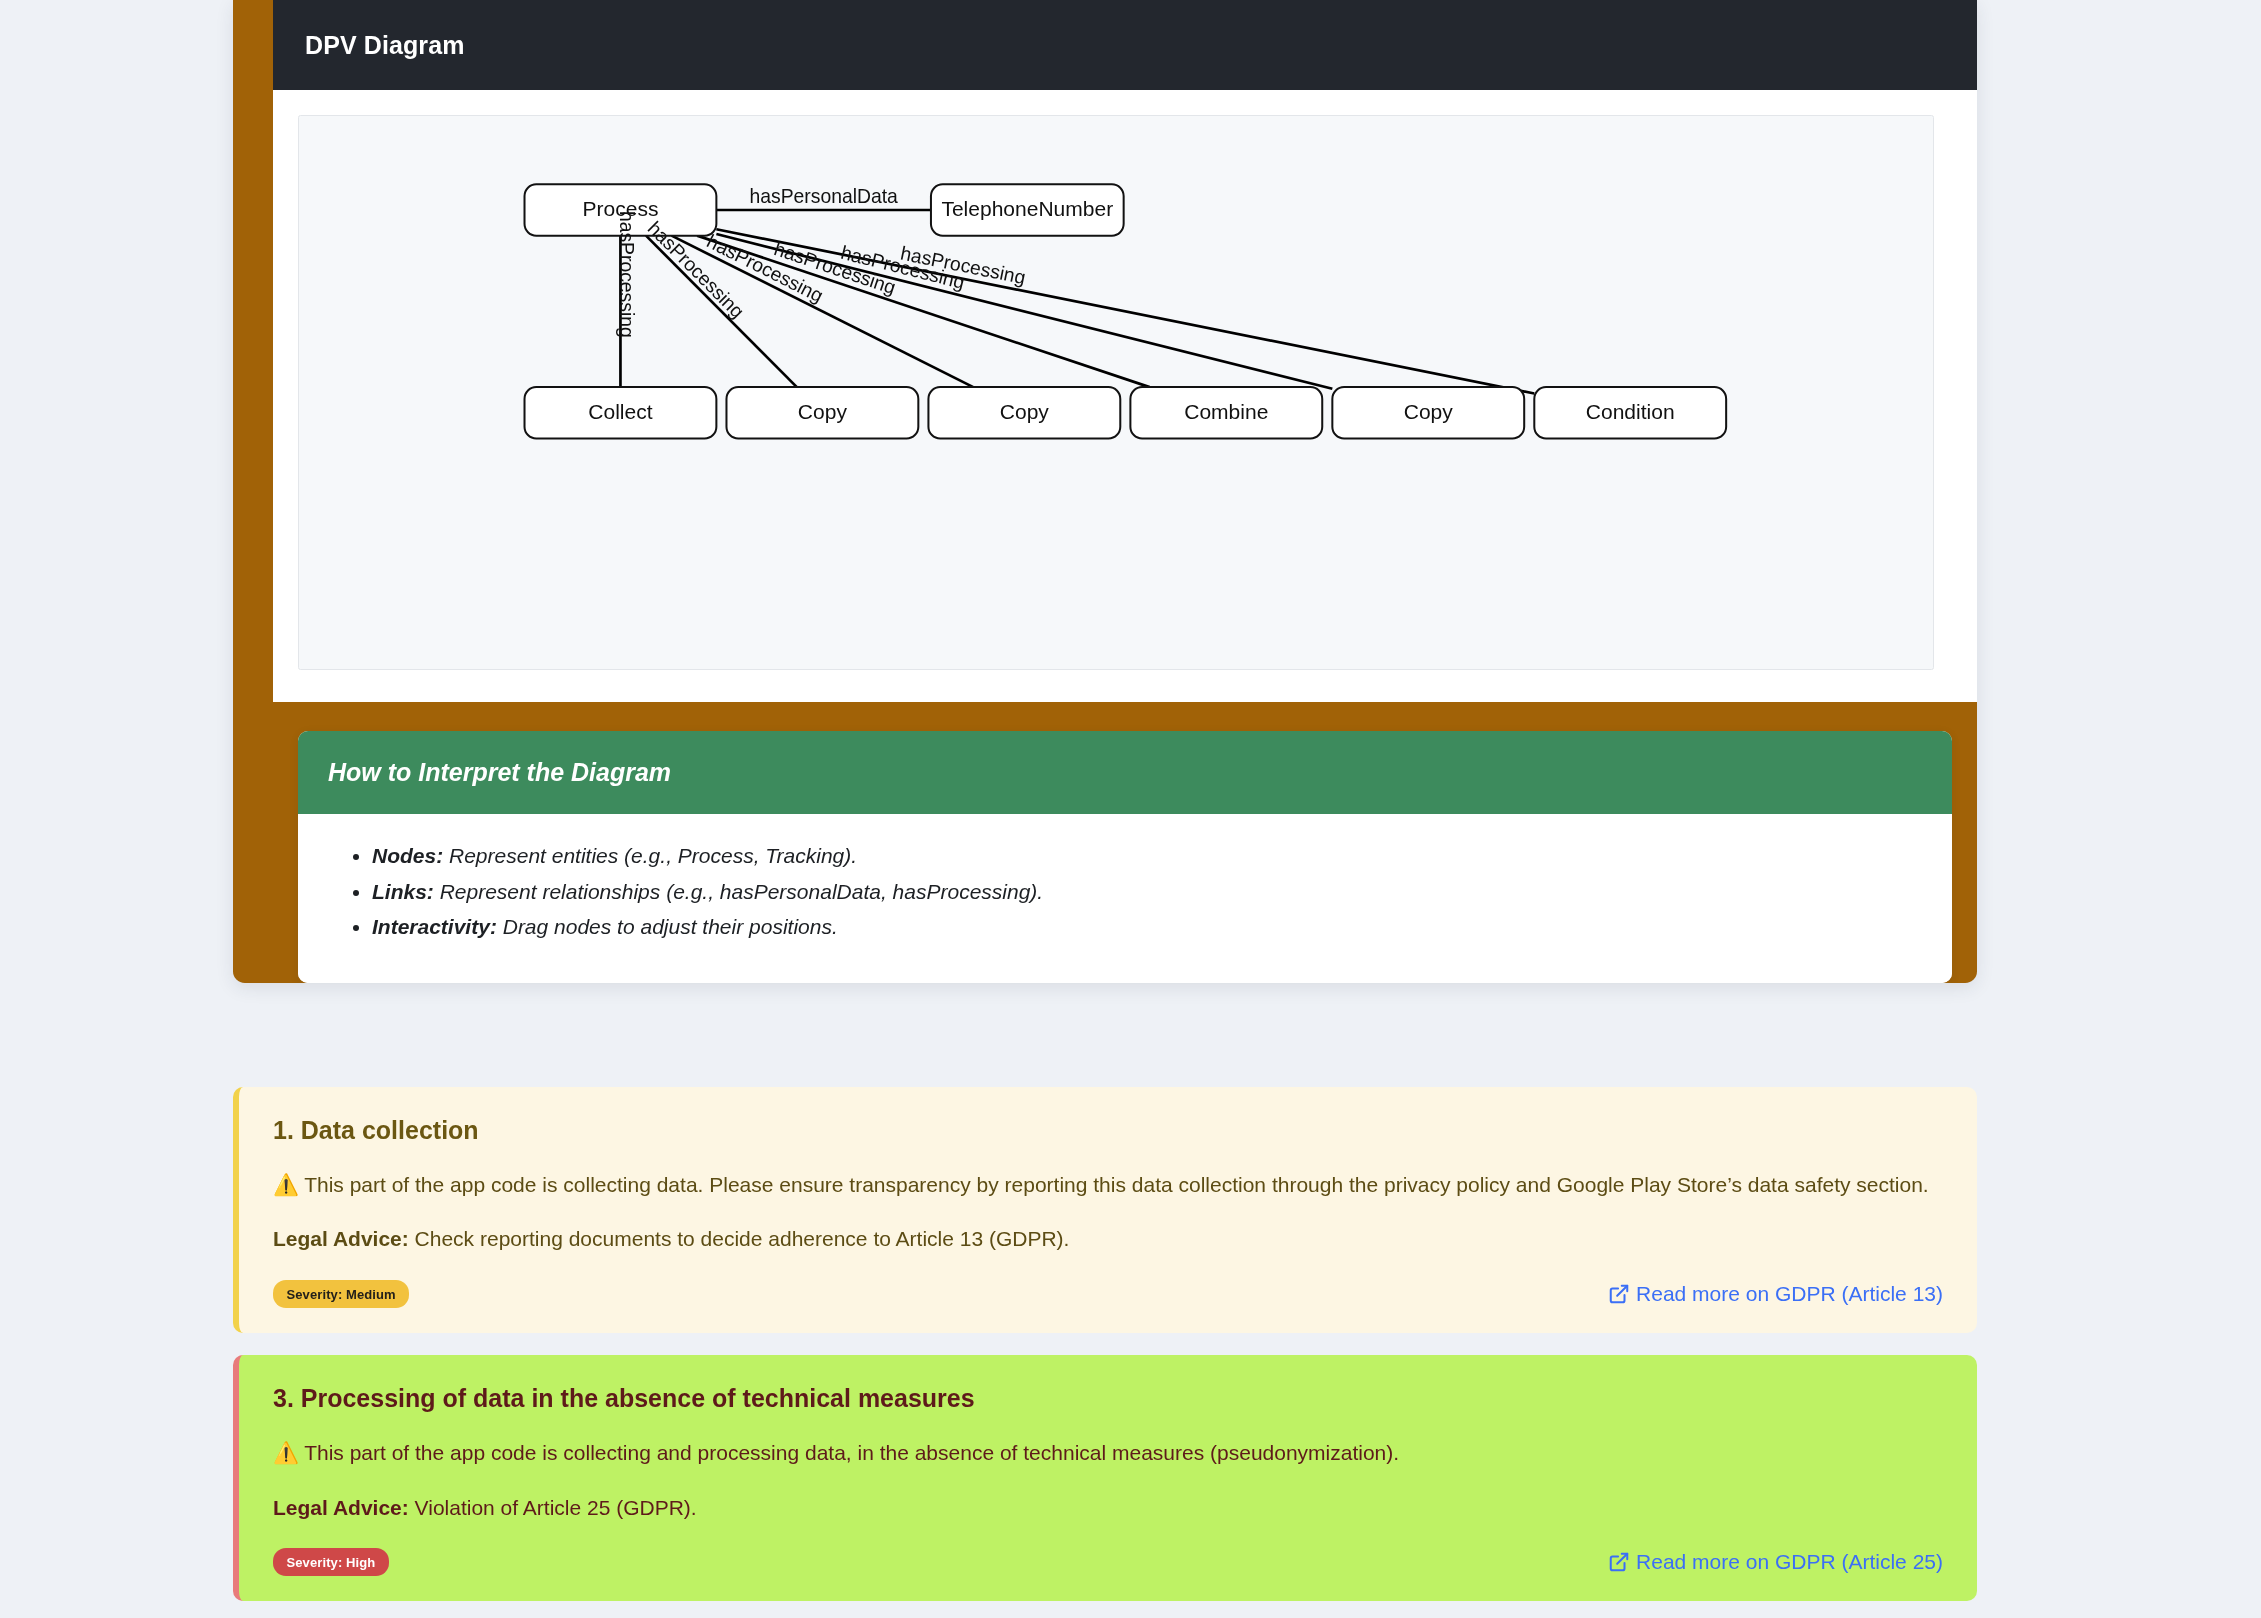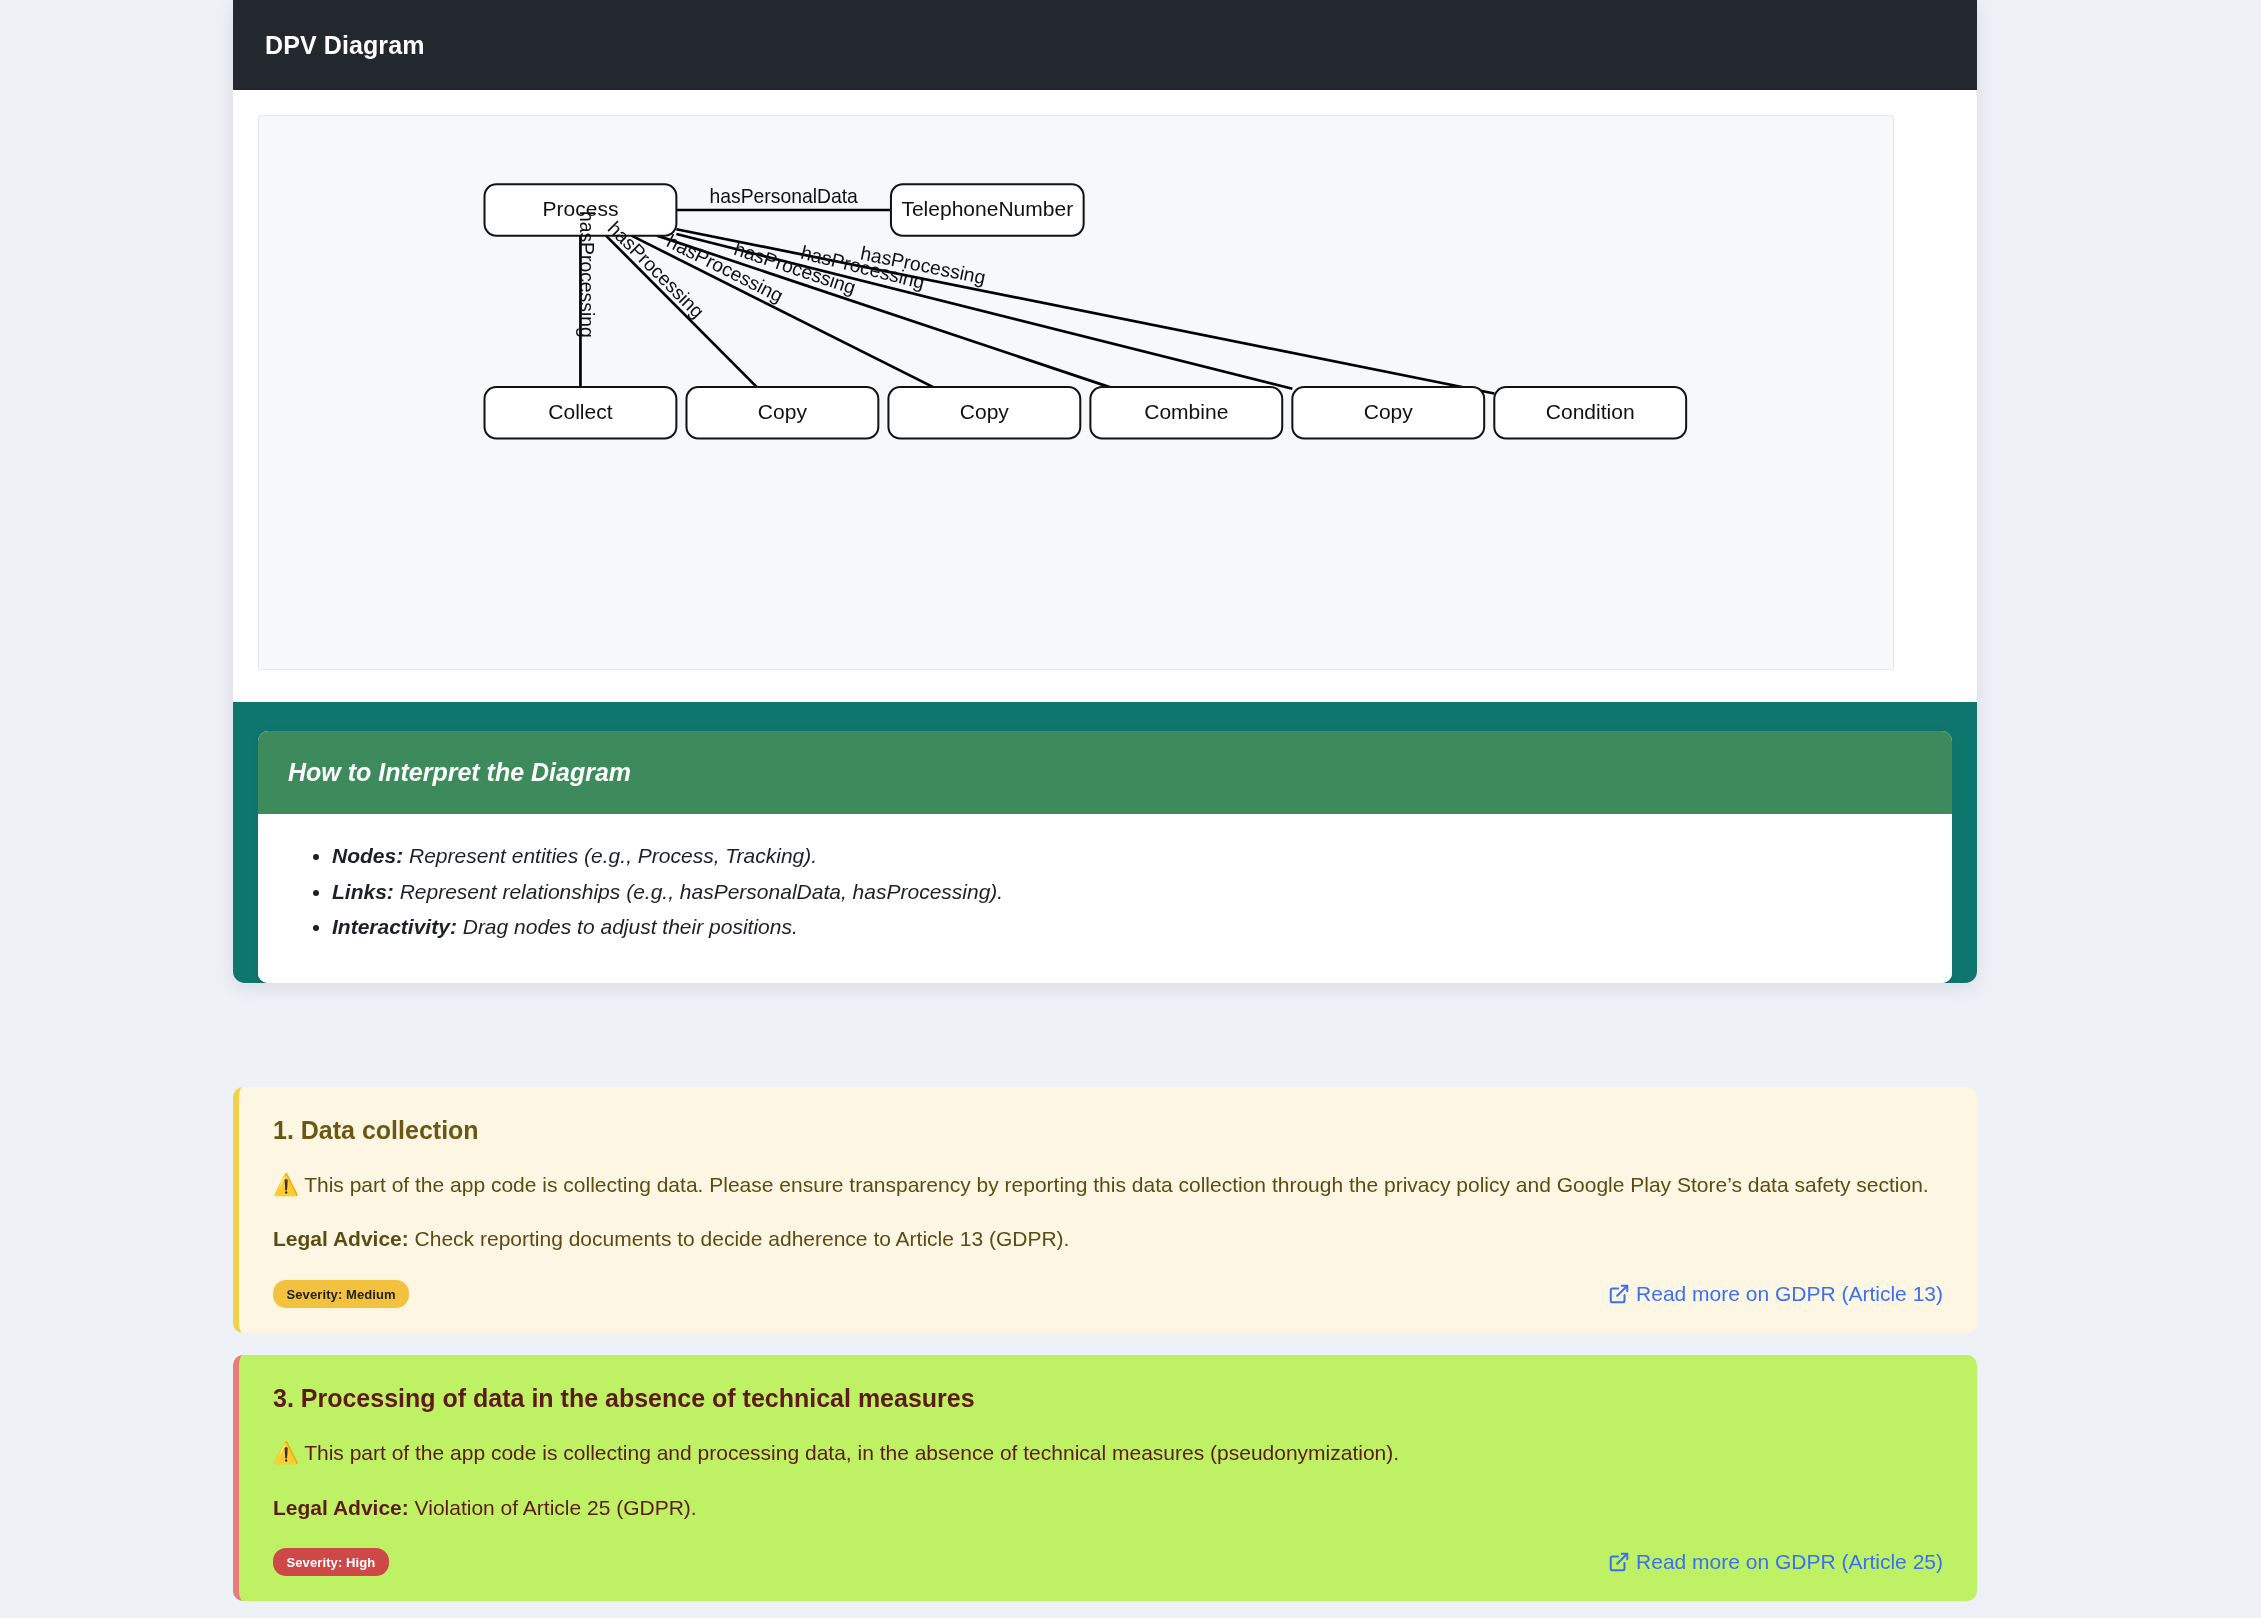--- a/index.html
+++ b/index.html
@@ -20,23 +20,24 @@
     background: #eef1f6;
   }
 
   
   .diagram-card {
     position: absolute;
     left: 233px;
     top: 0px;
     width: 1744px;
     border-radius: 0 0 11.8px 11.8px;
-    background: #0f766e;
+    background: #a16207;
     box-shadow: 0 5px 18.5px rgba(35,45,70,0.10);
     overflow: hidden;
+    padding-left: 40px;
   }
   .diagram-header {
     background: #23272e;
     height: 90px;
     display: flex;
     align-items: center;
     padding: 0 32px;
   }
   .diagram-header-title {
     color: #ffffff;

